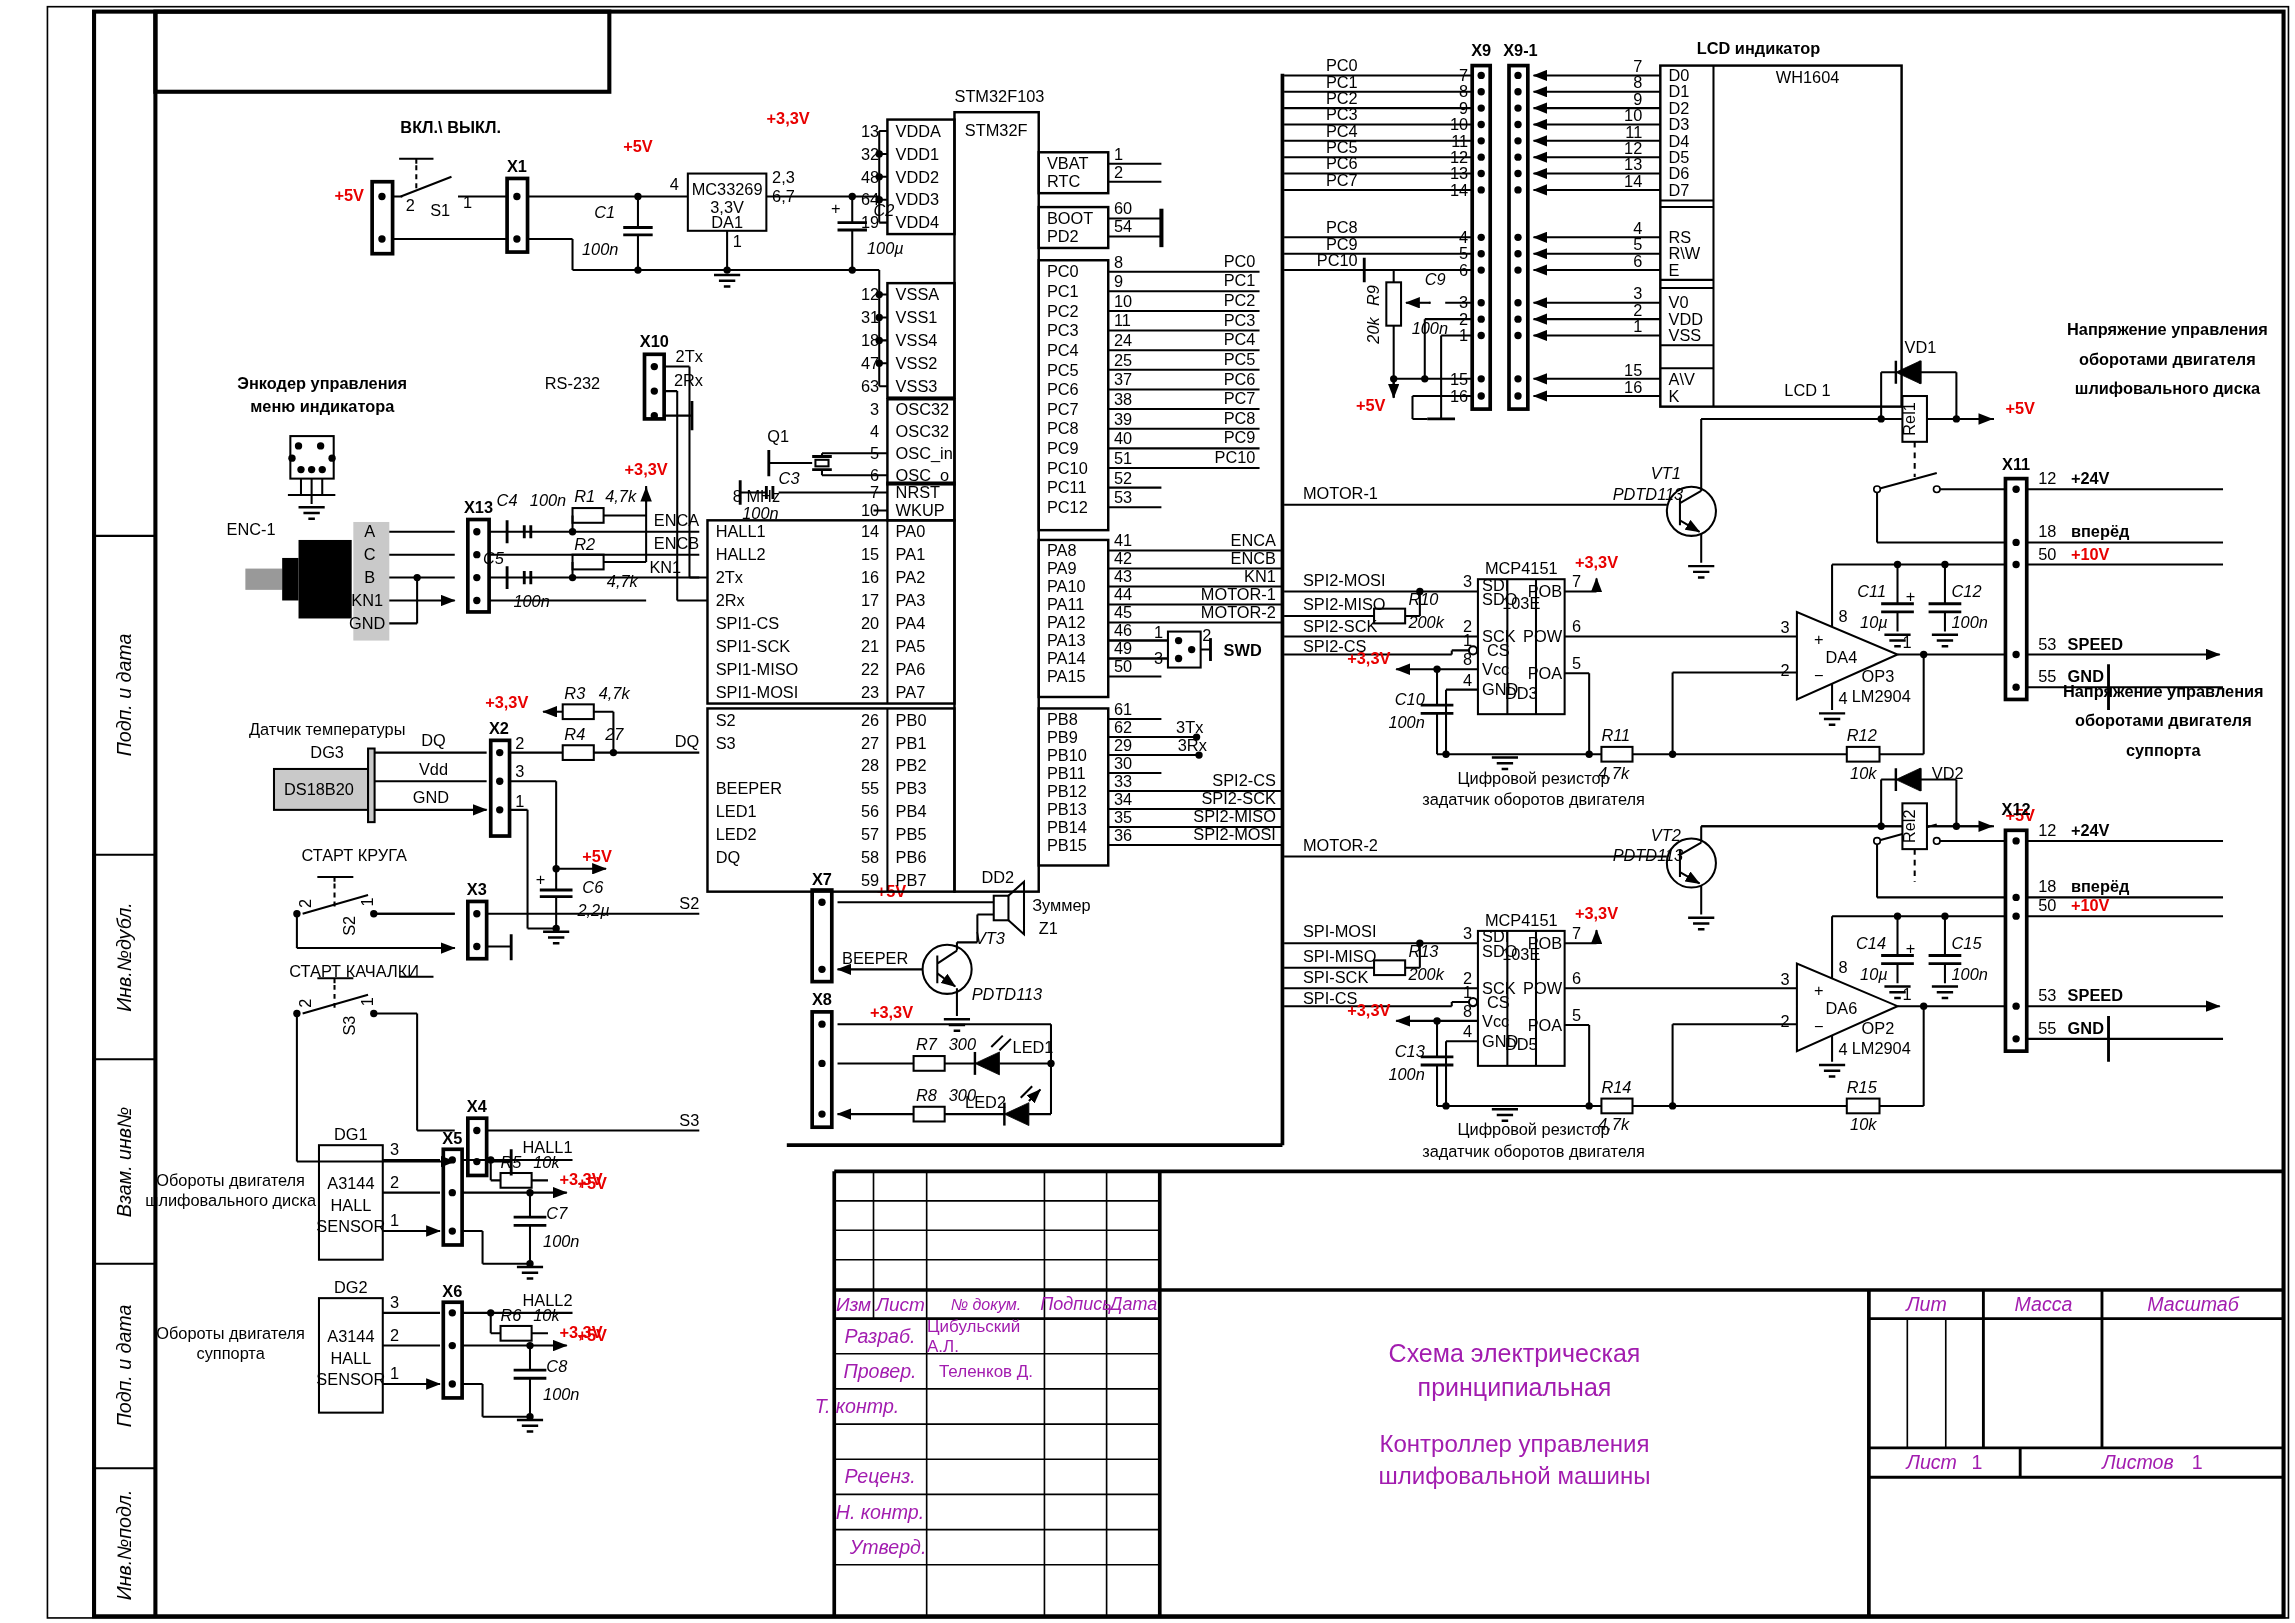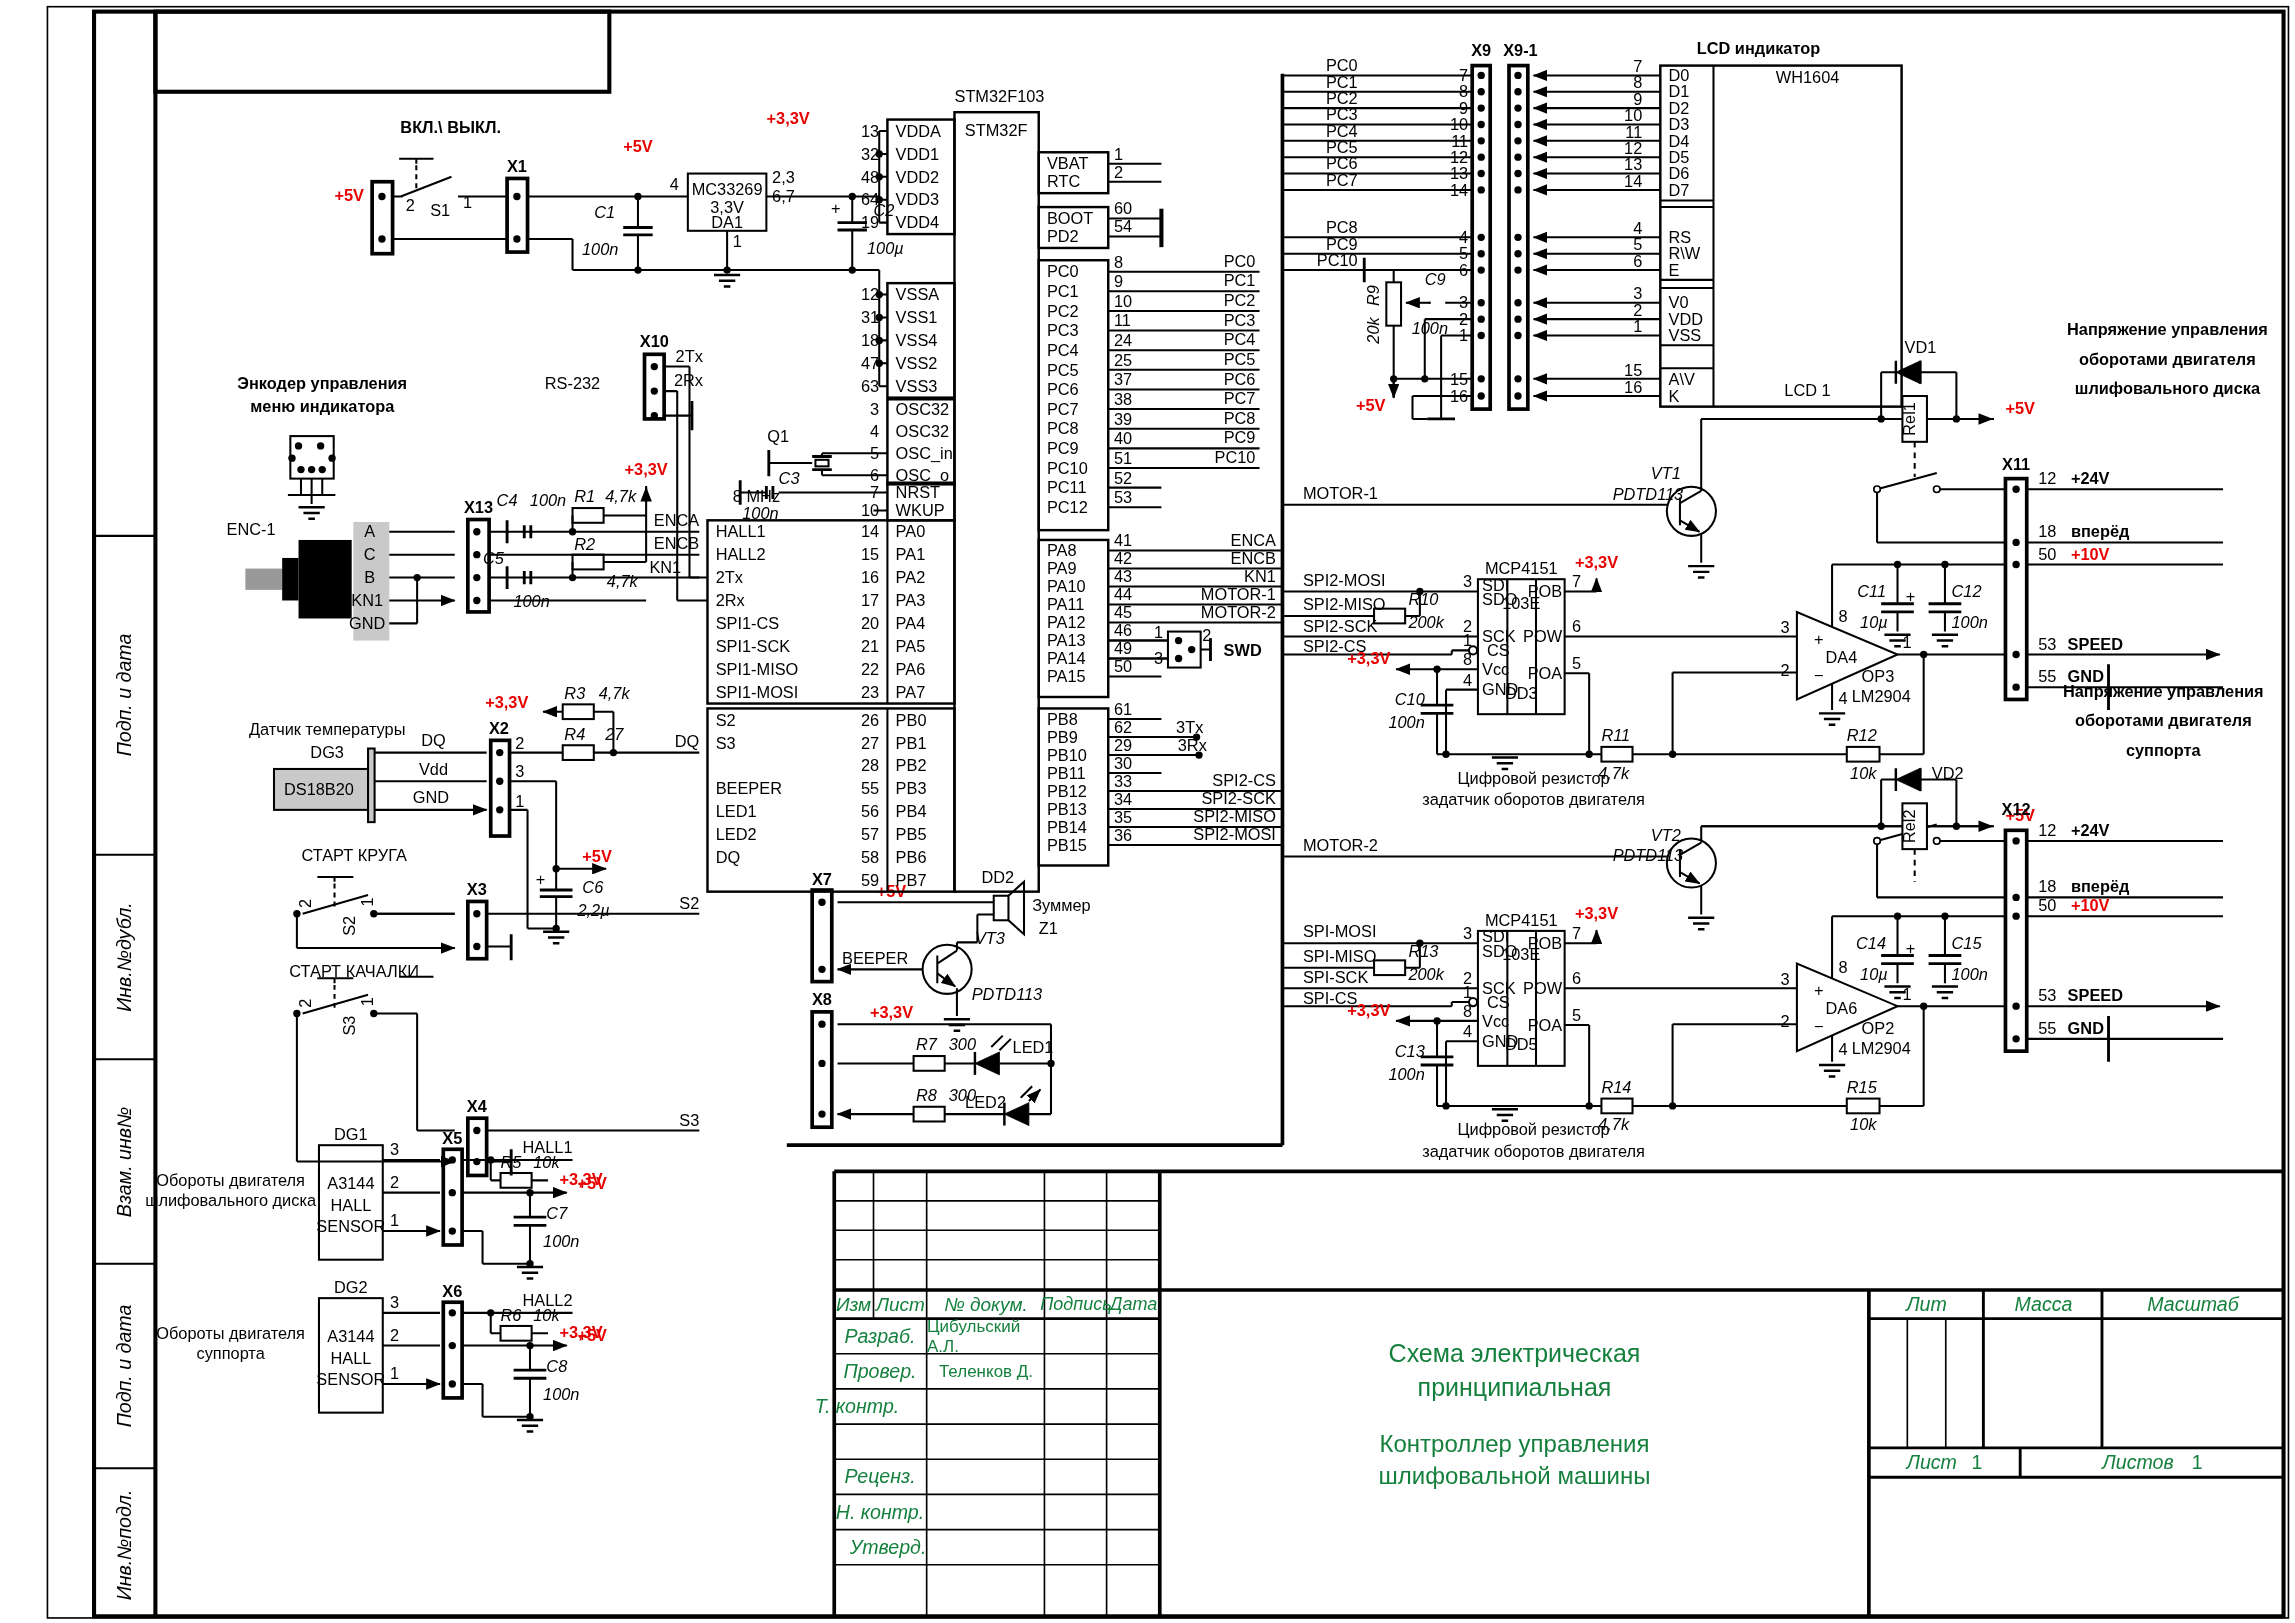--- a/index.html
+++ b/index.html
@@ -2,21 +2,21 @@
 <html style="font-size:13px"><head>
 <meta charset="utf-8">
 <style>
   html,body{margin:0;padding:0;background:#888;}
   .page{position:relative;width:2295px;height:1623px;background:#fff;font-family:"Liberation Sans",sans-serif;overflow:hidden;}
   svg{position:absolute;left:0;top:0;}
   svg text{font-family:"Liberation Sans",sans-serif;font-size:20px;fill:#000;}
   svg text.r{fill:#e80000;}
   svg text.b{font-weight:bold;}
   svg text.i{font-style:italic;}
-  .tcell{position:absolute;display:flex;align-items:center;justify-content:center;color:#15803d;}
+  .tcell{position:absolute;display:flex;align-items:center;justify-content:center;color:#a21caf;}
   .it{font-style:italic;}
   .side{position:absolute;transform-origin:center;white-space:nowrap;font-style:italic;font-size:19.6px;}
   .ttl{display:flex;flex-direction:column;align-items:center;justify-content:center;line-height:1.35;margin-top:36px;}
 </style>
 </head>
 <body>
 
 <div class="page">
 <svg id="sch" width="2295" height="1623" viewBox="0 0 2806 1984">
   <defs>
@@ -965,21 +965,21 @@
         <path d="M2030,370H1875" marker-end="url(#ah)"></path>
         <path d="M2030,390H1875" marker-end="url(#ah)"></path>
         <path d="M2030,410H1875" marker-end="url(#ah)"></path>
         <path d="M2030,463H1875" marker-end="url(#ah)"></path>
         <path d="M2030,484H1875" marker-end="url(#ah)"></path>
       </g>
 </svg>
 
 <div class="tcell it" style="left:834px;top:1290px;width:39px;height:29px;font-size:19px">Изм</div>
 <div class="tcell it" style="left:874px;top:1290px;width:53px;height:29px;font-size:19px">Лист</div>
-<div class="tcell it" style="left:927px;top:1290px;width:118px;height:29px;font-size:19px">№ докум.</div>
+<div class="tcell it" style="left:927px;top:1290px;width:118px;height:29px;font-size:16px">№ докум.</div>
 <div class="tcell it" style="left:1045px;top:1290px;width:62px;height:29px;font-size:18px">Подпись</div>
 <div class="tcell it" style="left:1107px;top:1290px;width:53px;height:29px;font-size:18px">Дата</div>
 
 <div class="tcell it" style="left:834px;top:1319px;width:92px;height:35px;font-size:19.6px">Разраб.</div>
 <div class="tcell" style="left:927px;top:1319px;width:118px;height:35px;font-size:17px">Цибульский А.Л.</div>
 <div class="tcell it" style="left:834px;top:1354px;width:92px;height:35px;font-size:19.6px">Провер.</div>
 <div class="tcell" style="left:927px;top:1354px;width:118px;height:35px;font-size:17px">Теленков Д.</div>
 <div class="tcell it" style="left:811px;top:1389px;width:92px;height:35px;font-size:19.6px">Т. контр.</div>
 <div class="tcell it" style="left:834px;top:1459px;width:92px;height:35px;font-size:19.6px">Реценз.</div>
 <div class="tcell it" style="left:834px;top:1495px;width:92px;height:35px;font-size:19.6px">Н. контр.</div>

